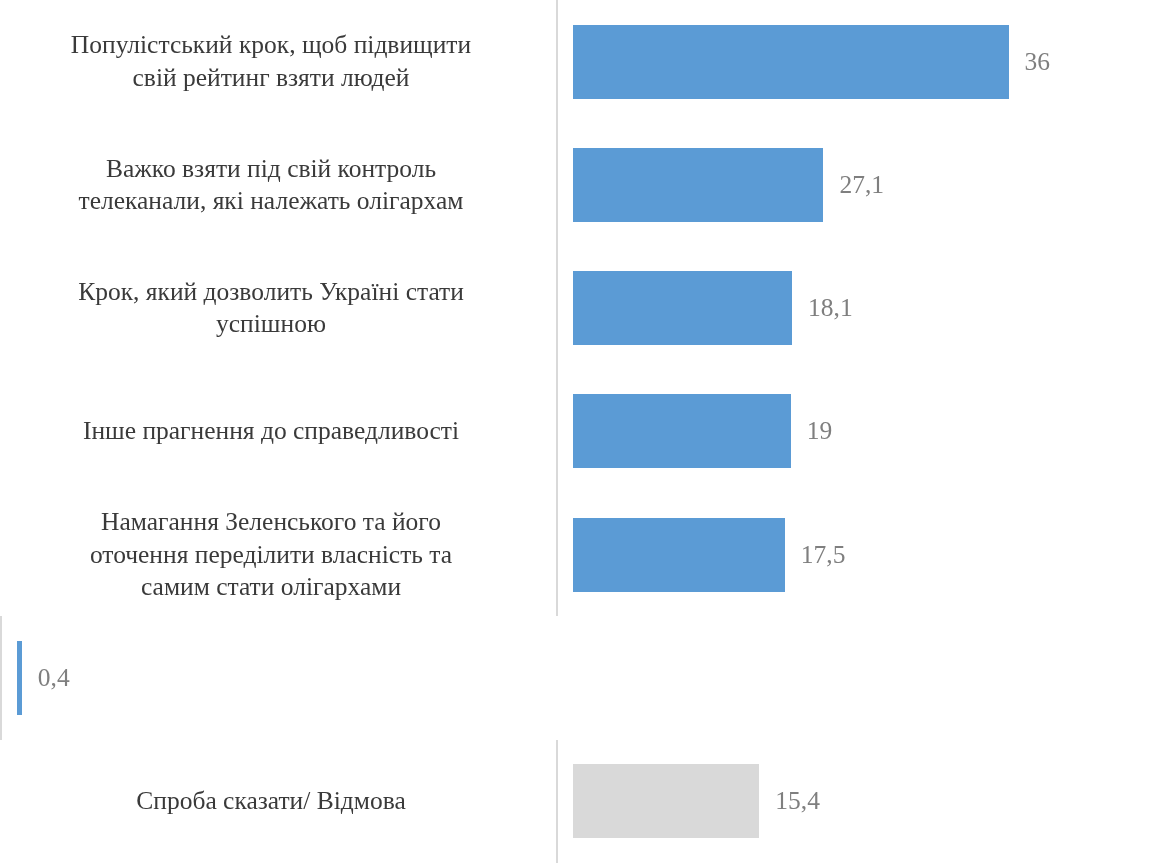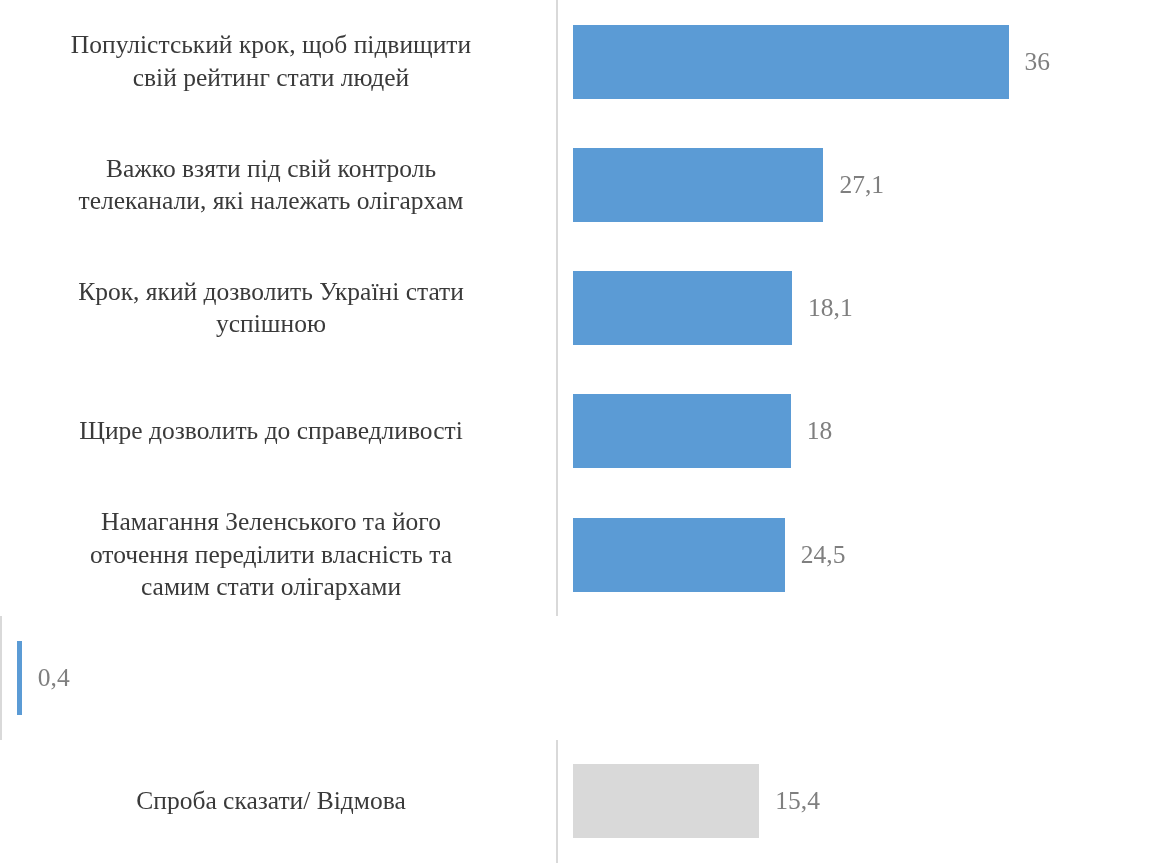--- a/index.html
+++ b/index.html
@@ -77,21 +77,21 @@
   }
 </style>
 </head>
 <body>
 
 <div id="chart">
   <div class="rows">
 
     <div class="row">
       <div class="cat-label">Популістський крок, щоб підвищити
-свій рейтинг стати людей</div>
+свій рейтинг взяти людей</div>
       <div class="bar-area">
         <div class="axis-line"></div>
         <div class="bar" style="width: 435.6px; background: rgb(91, 155, 213);"></div>
         <div class="bar-value">36</div>
       </div>
     </div>
 
     <div class="row">
       <div class="cat-label">Важко взяти під свій контроль
 телеканали, які належать олігархам</div>
@@ -106,36 +106,36 @@
       <div class="cat-label">Крок, який дозволить Україні стати
 успішною</div>
       <div class="bar-area">
         <div class="axis-line"></div>
         <div class="bar" style="width: 219.01px; background: rgb(91, 155, 213);"></div>
         <div class="bar-value">18,1</div>
       </div>
     </div>
 
     <div class="row">
-      <div class="cat-label">Щире дозволить до справедливості</div>
+      <div class="cat-label">Інше прагнення до справедливості</div>
       <div class="bar-area">
         <div class="axis-line"></div>
         <div class="bar" style="width: 217.8px; background: rgb(91, 155, 213);"></div>
-        <div class="bar-value">18</div>
+        <div class="bar-value">19</div>
       </div>
     </div>
 
     <div class="row">
       <div class="cat-label">Намагання Зеленського та його
 оточення переділити власність та
 самим стати олігархами</div>
       <div class="bar-area">
         <div class="axis-line"></div>
         <div class="bar" style="width: 211.75px; background: rgb(91, 155, 213);"></div>
-        <div class="bar-value">24,5</div>
+        <div class="bar-value">17,5</div>
       </div>
     </div>
 
     <div class="row">
       <div class="bar-area">
         <div class="axis-line"></div>
         <div class="bar" style="width: 4.84px; background: rgb(91, 155, 213);"></div>
         <div class="bar-value">0,4</div>
       </div>
     </div>

